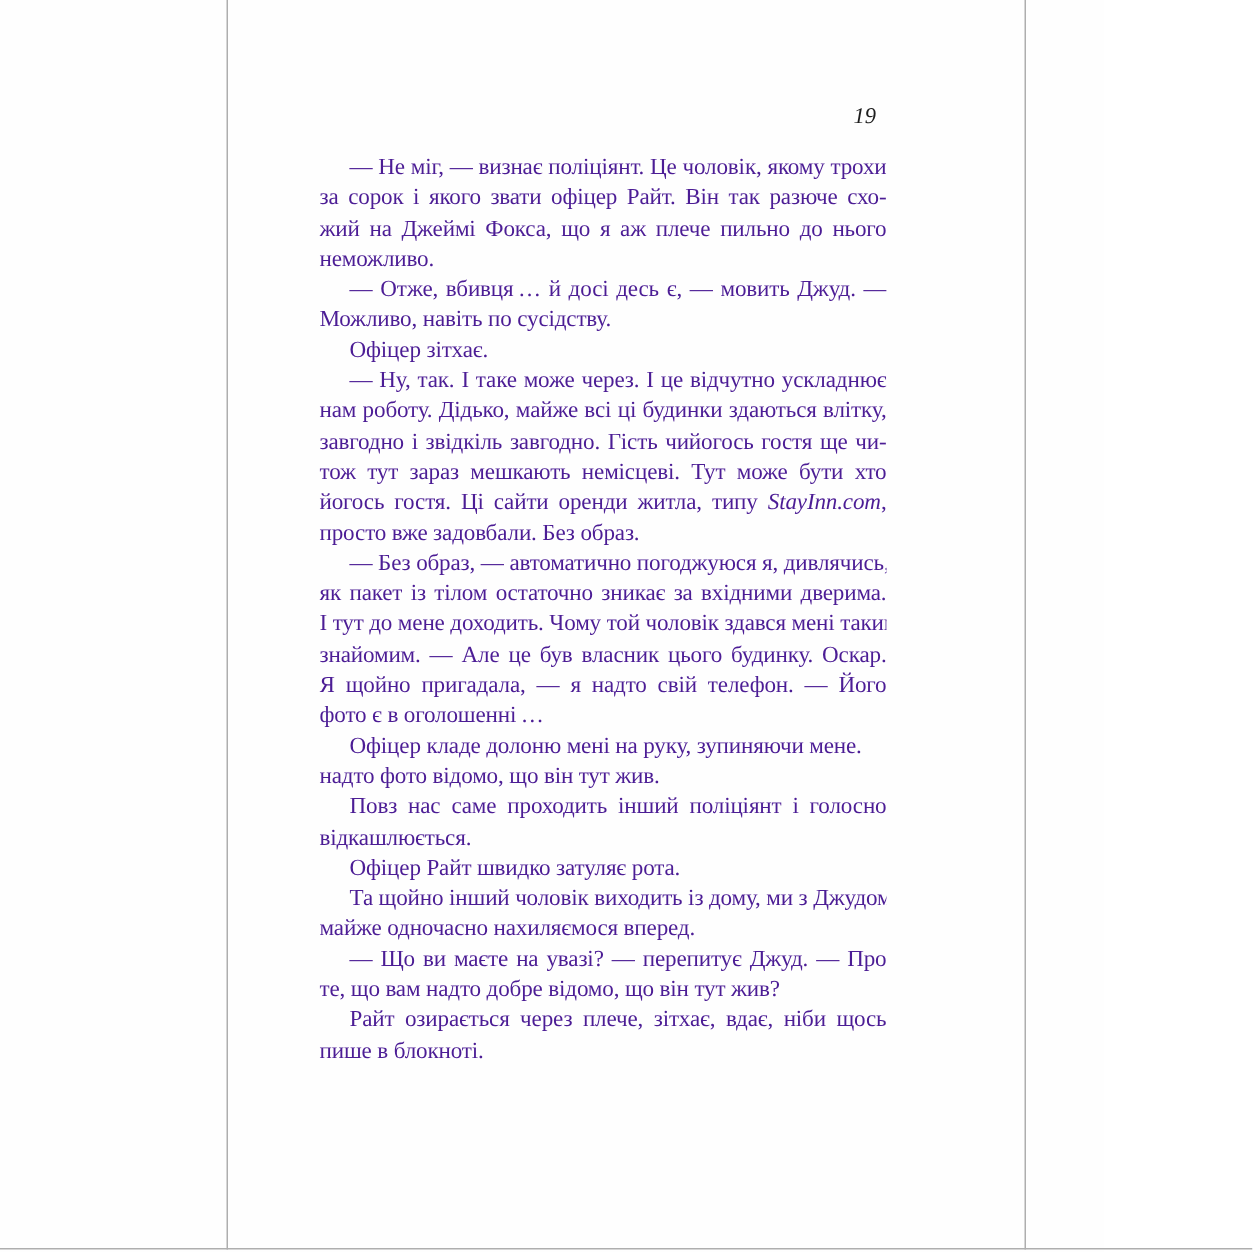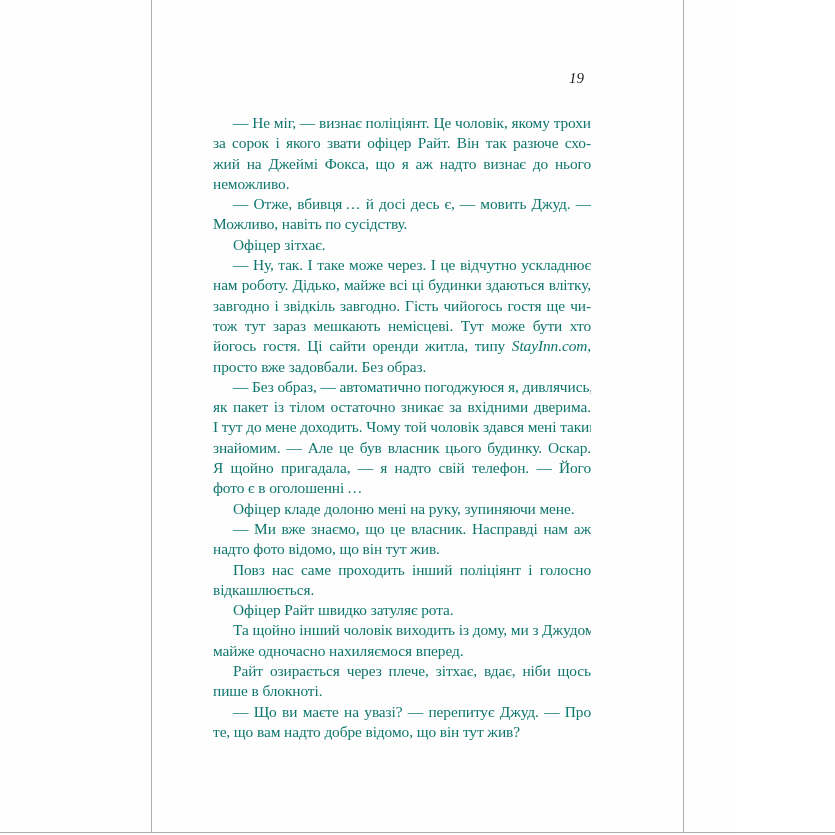--- a/index.html
+++ b/index.html
@@ -30,26 +30,26 @@
     top: 70px;
     width: 371px;
     text-align: right;
     font-style: italic;
     font-size: 15px;
     color: #1e1e1e;
   }
   .text-block {
     position: absolute;
     left: 213px;
-    top: 113px;
+    top: 102px;
     width: 378px;
     font-size: 15.4px;
     line-height: 20.3px;
     letter-spacing: -0.1px;
-    color: #0f766e;
+    color: #4c1d95;
   }
   .line {
     text-align: justify;
     text-align-last: justify;
     white-space: nowrap;
     overflow: hidden;
   }
   .line.last {
     text-align-last: left;
   }
@@ -62,21 +62,21 @@
 
 <div class="scan">
   <div class="edge edge-left"></div>
   <div class="edge edge-right"></div>
   <div class="edge edge-bottom"></div>
   <div class="page-number">19</div>
   <div class="text-block">
       <div class="para">
         <div class="line first">— Не міг, — визнає поліціянт. Це чоловік, якому трохи</div>
         <div class="line">за сорок і якого звати офіцер Райт. Він так разюче схо-</div>
-        <div class="line">жий на Джеймі Фокса, що я аж надто визнає до нього</div>
+        <div class="line">жий на Джеймі Фокса, що я аж плече пильно до нього</div>
         <div class="line last">неможливо.</div>
       </div>
       <div class="para">
         <div class="line first">— Отже, вбивця … й досі десь є, — мовить Джуд. —</div>
         <div class="line last">Можливо, навіть по сусідству.</div>
       </div>
       <div class="para">
         <div class="line first last">Офіцер зітхає.</div>
       </div>
       <div class="para">
@@ -92,36 +92,35 @@
         <div class="line">як пакет із тілом остаточно зникає за вхідними дверима.</div>
         <div class="line">І тут до мене доходить. Чому той чоловік здався мені таким</div>
         <div class="line">знайомим. — Але це був власник цього будинку. Оскар.</div>
         <div class="line">Я щойно пригадала, — я надто свій телефон. — Його</div>
         <div class="line last">фото є в оголошенні …</div>
       </div>
       <div class="para">
         <div class="line first last">Офіцер кладе долоню мені на руку, зупиняючи мене.</div>
       </div>
       <div class="para">
-        <div class="line first">— Ми вже знаємо, що це власник. Насправді нам аж</div>
         <div class="line last">надто фото відомо, що він тут жив.</div>
       </div>
       <div class="para">
         <div class="line first">Повз нас саме проходить інший поліціянт і голосно</div>
         <div class="line last">відкашлюється.</div>
       </div>
       <div class="para">
         <div class="line first last">Офіцер Райт швидко затуляє рота.</div>
       </div>
       <div class="para">
         <div class="line first">Та щойно інший чоловік виходить із дому, ми з Джудом</div>
         <div class="line last">майже одночасно нахиляємося вперед.</div>
       </div>
       <div class="para">
+        <div class="line first">— Що ви маєте на увазі? — перепитує Джуд. — Про</div>
+        <div class="line last">те, що вам надто добре відомо, що він тут жив?</div>
+      </div>
+      <div class="para">
         <div class="line first">Райт озирається через плече, зітхає, вдає, ніби щось</div>
         <div class="line last">пише в блокноті.</div>
-      </div>
-      <div class="para">
-        <div class="line first">— Що ви маєте на увазі? — перепитує Джуд. — Про</div>
-        <div class="line last">те, що вам надто добре відомо, що він тут жив?</div>
       </div>
     </div>
 </div>
 
 </body></html>

